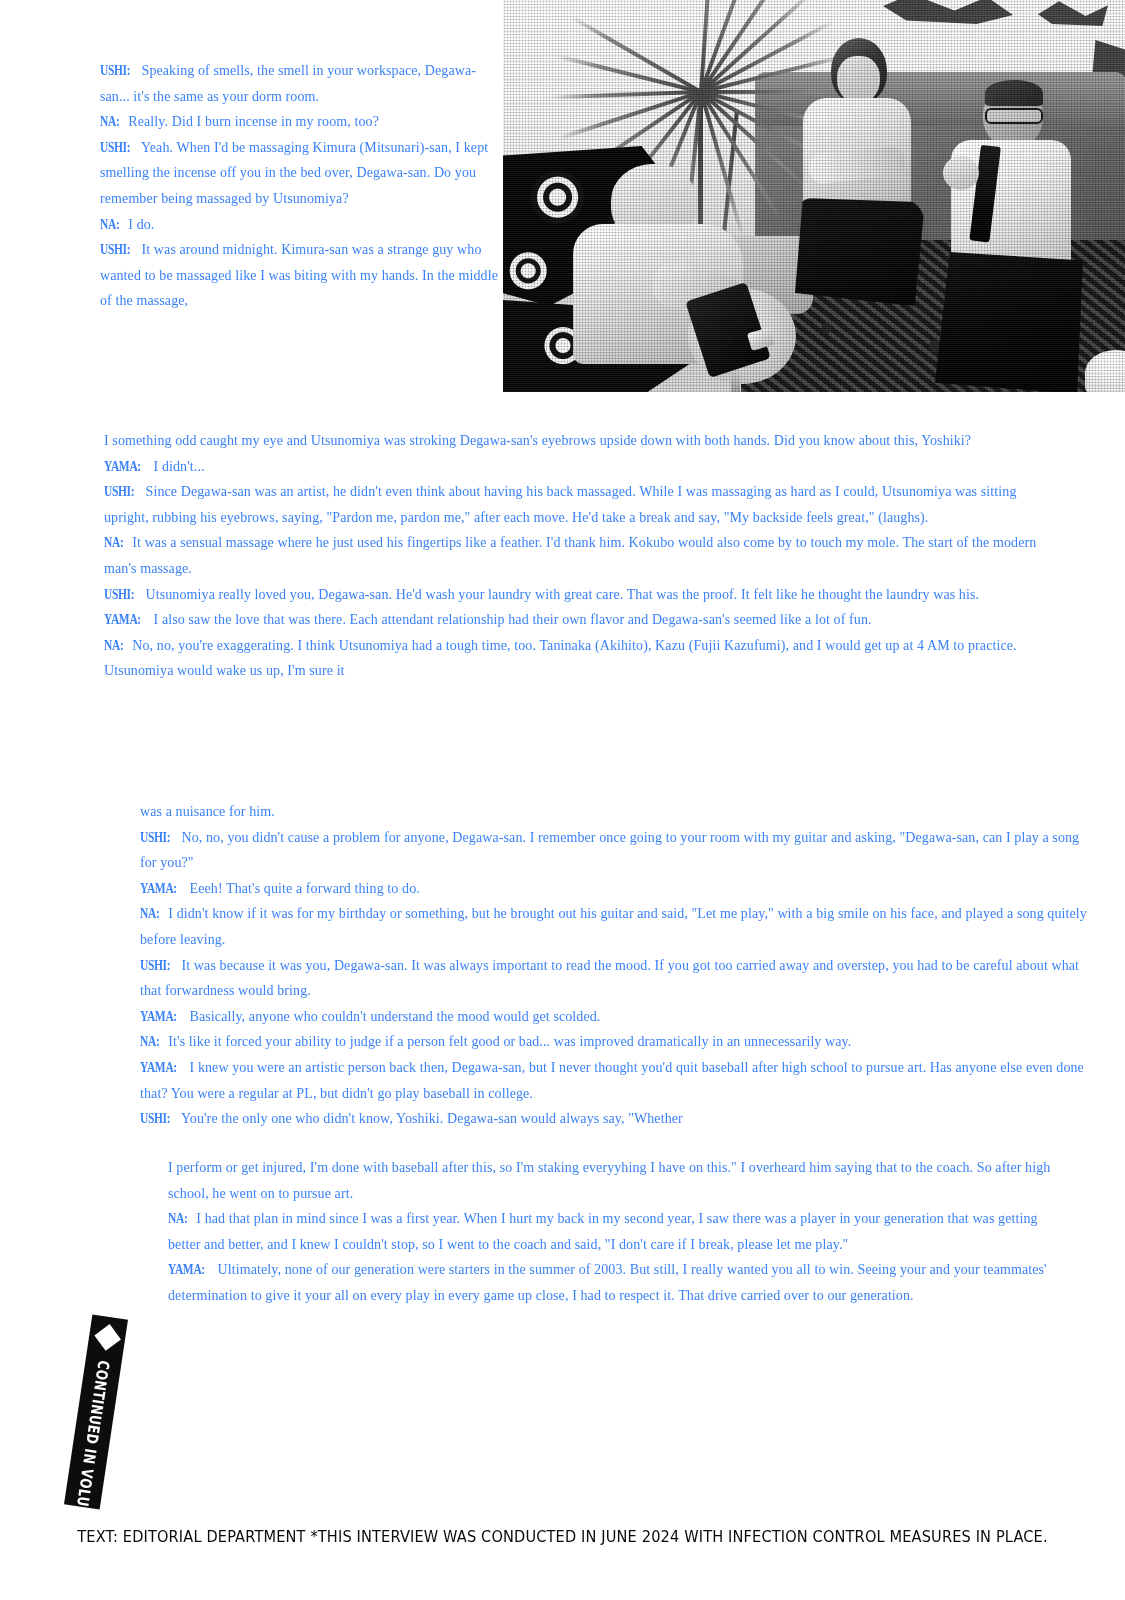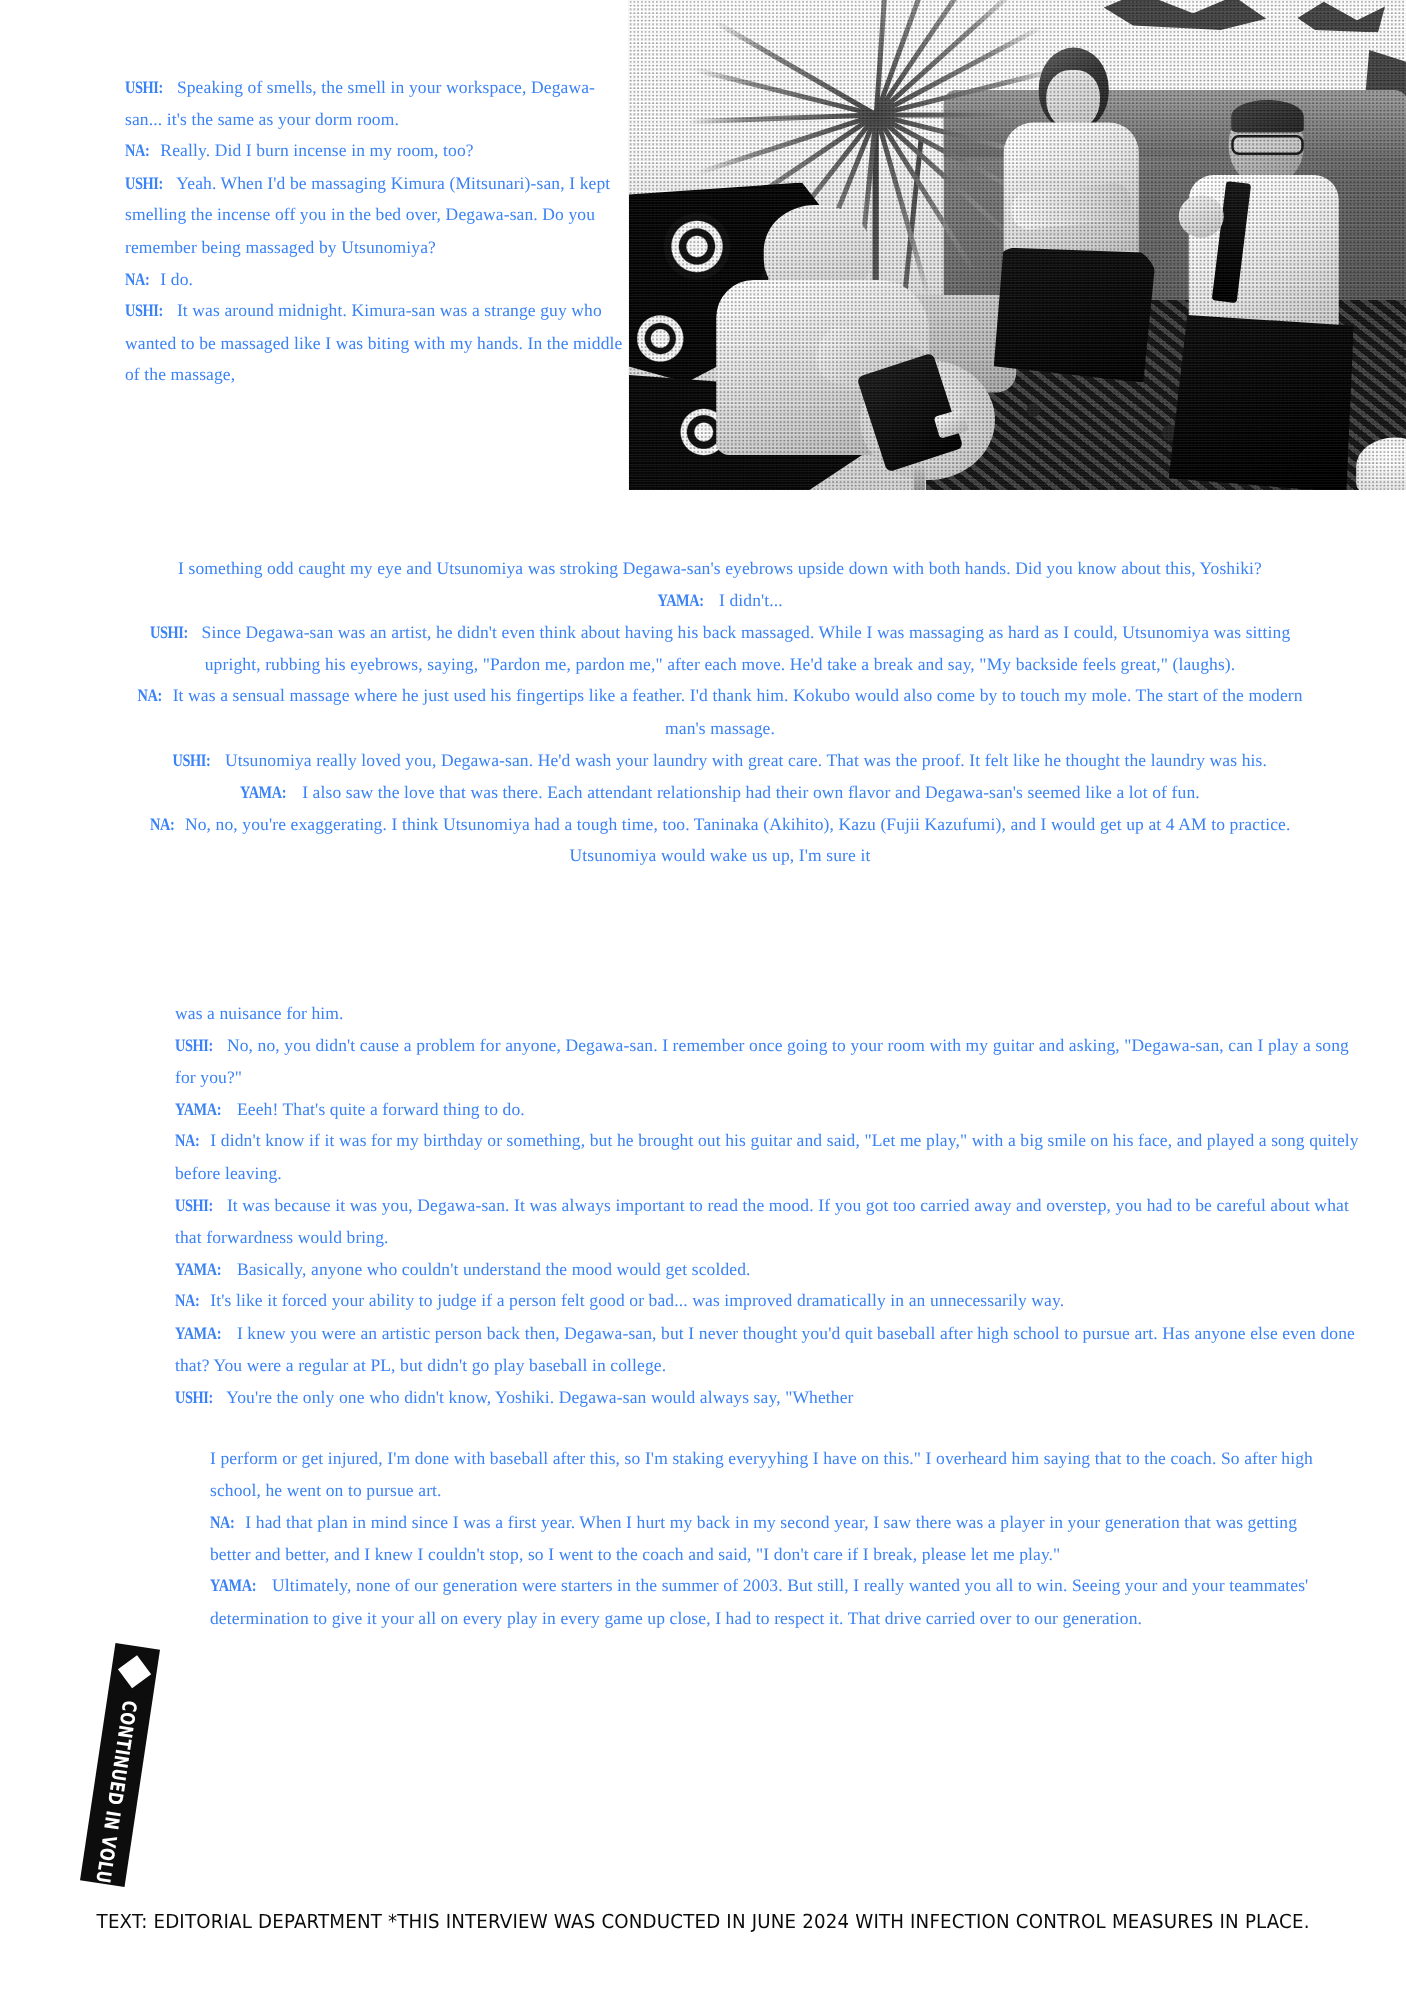--- a/index.html
+++ b/index.html
@@ -263,21 +263,21 @@
     display: inline-block;
     transform-origin: left center;
     margin-right: 1px;
   }
 
   .col-narrow {
     left: 100px;
     top: 58px;
     width: 398px;
   }
-  .blk2 { left: 104px; top: 443px; width: 944px; text-align: center; }
+  .blk2 { left: 104px; top: 428px; width: 944px; }
   .blk3 { left: 104px; top: 799px; width: 948px; margin-left: 36px; }
   .blk4 { left: 168px; top: 1155px; width: 890px; }
 
   
   .banner {
     position: absolute;
     left: 78px;
     top: 1316px;
     width: 36px;
     height: 192px;

